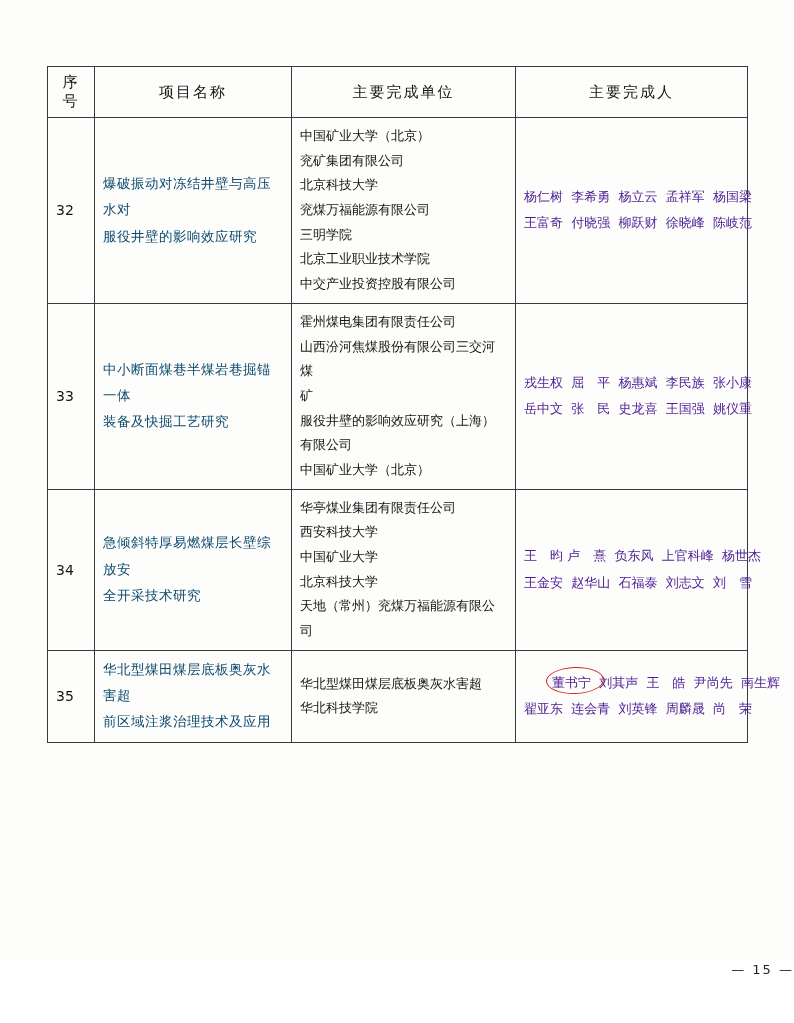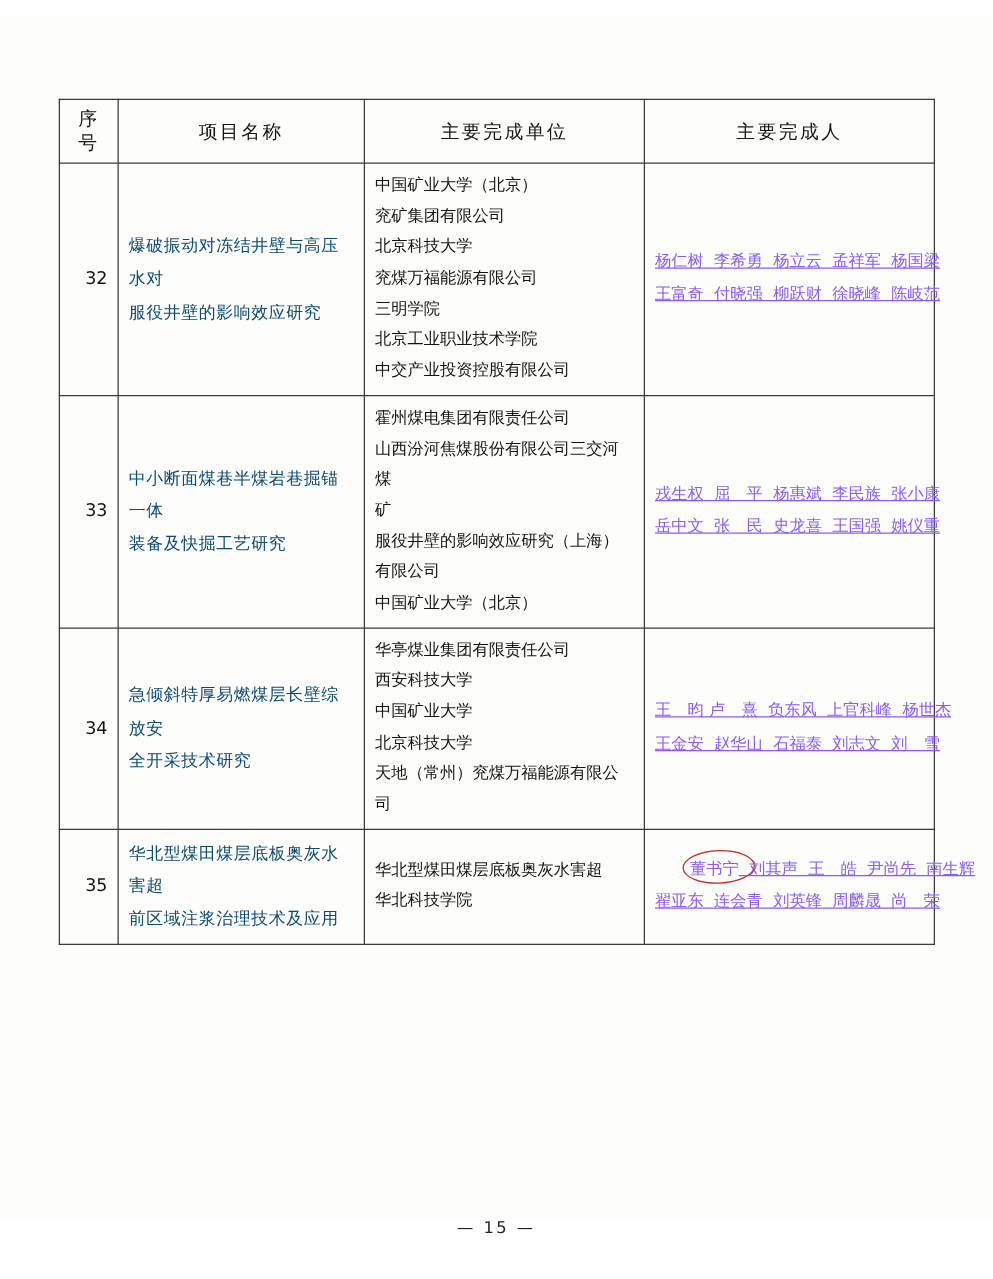--- a/index.html
+++ b/index.html
@@ -10,21 +10,21 @@
   body {
     width: 794px;
     height: 1023px;
     position: relative;
     font-family: "DejaVu Sans", "Liberation Sans", sans-serif;
     color: #1a1a1a;
     overflow: hidden;
   }
   .page {
     position: absolute;
-    left: 0; top: 13px;
+    left: 0; top: 0;
     width: 794px;
     height: 961px;
     background: #fdfdfb;
   }
   table.award-table {
     position: absolute;
     left: 47px;
     top: 66px;
     width: 700px;
     border-collapse: collapse;
@@ -42,21 +42,21 @@
     letter-spacing: 2px;
     padding: 16px 4px;
     color: #141414;
   }
   col.c-no    { width: 47px; }
   col.c-name  { width: 197px; }
   col.c-unit  { width: 224px; }
   col.c-people{ width: 232px; }
 
   td.no {
-    text-align: right;
+    text-align: left;
     font-size: 14px;
     color: #141414;
   }
   td.name {
     font-size: 13.5px;
     line-height: 1.95;
     letter-spacing: 0.5px;
     padding-left: 14px;
     padding-right: 10px;
     color: #0c4a6e;
@@ -66,25 +66,24 @@
     line-height: 1.9;
     padding-left: 12px;
     padding-right: 8px;
     color: #141414;
   }
   td.people {
     font-size: 13px;
     line-height: 2.05;
     padding-left: 10px;
     padding-right: 6px;
-    color: #8b5cf6;
+    color: #4c1d95;
     white-space: pre;
-    text-decoration: underline;
   }
-  .unit-line, .name-line { display: block; }
+  .unit-line, .name-line { display: block; font-family: Liberation Serif, serif; }
   .people-line { display: block; }
 
   
   .circle-annot {
     position: relative;
     display: inline-block;
     margin-left: 28px;
   }
   .circle-annot::after {
     content: "";
@@ -97,21 +96,21 @@
     border-radius: 50%;
     transform: rotate(-2deg);
     pointer-events: none;
   }
 
   .page-number {
     position: absolute;
     left: 0;
     right: 0;
     top: 962px;
-    text-align: center;
+    text-align: right;
     font-size: 13px;
     letter-spacing: 2px;
     color: #222;
   }
 </style>
 </head>
 <body>
 
 <div class="page">
 

